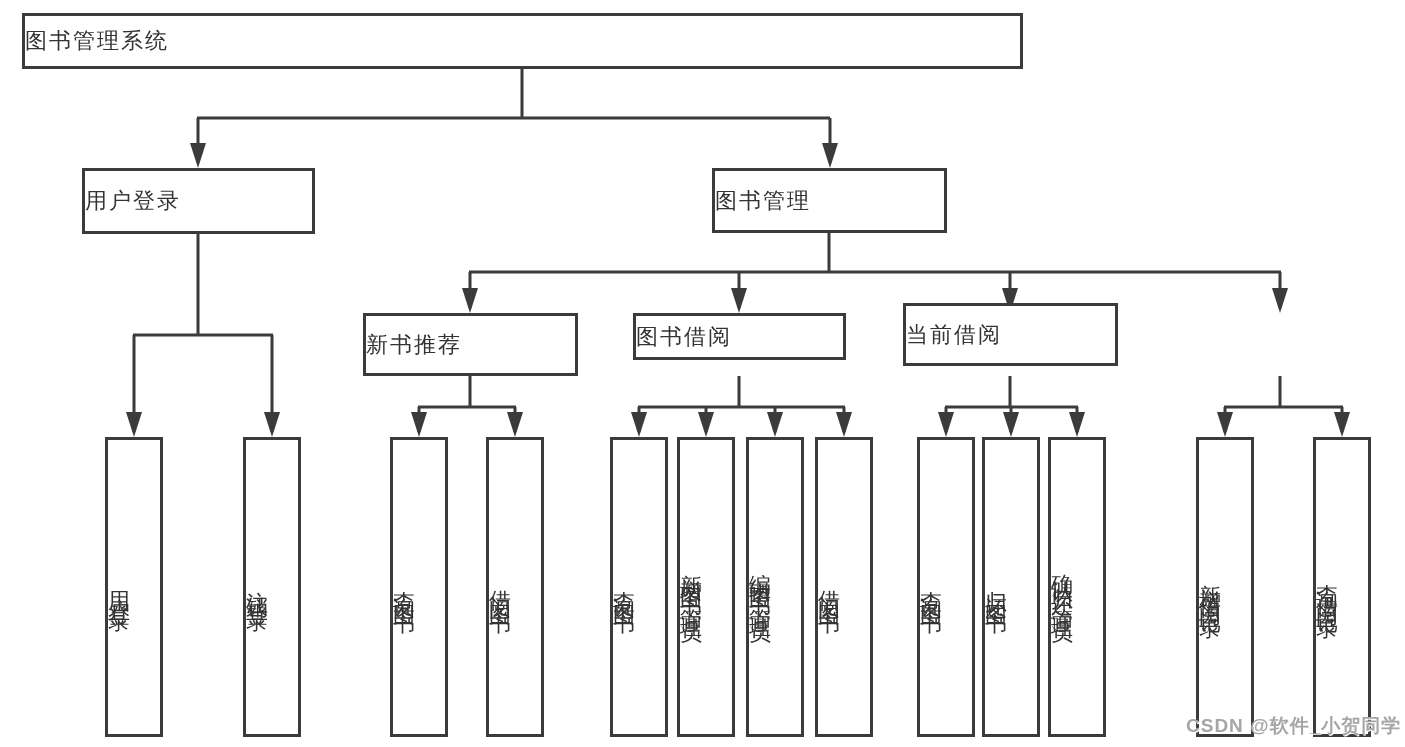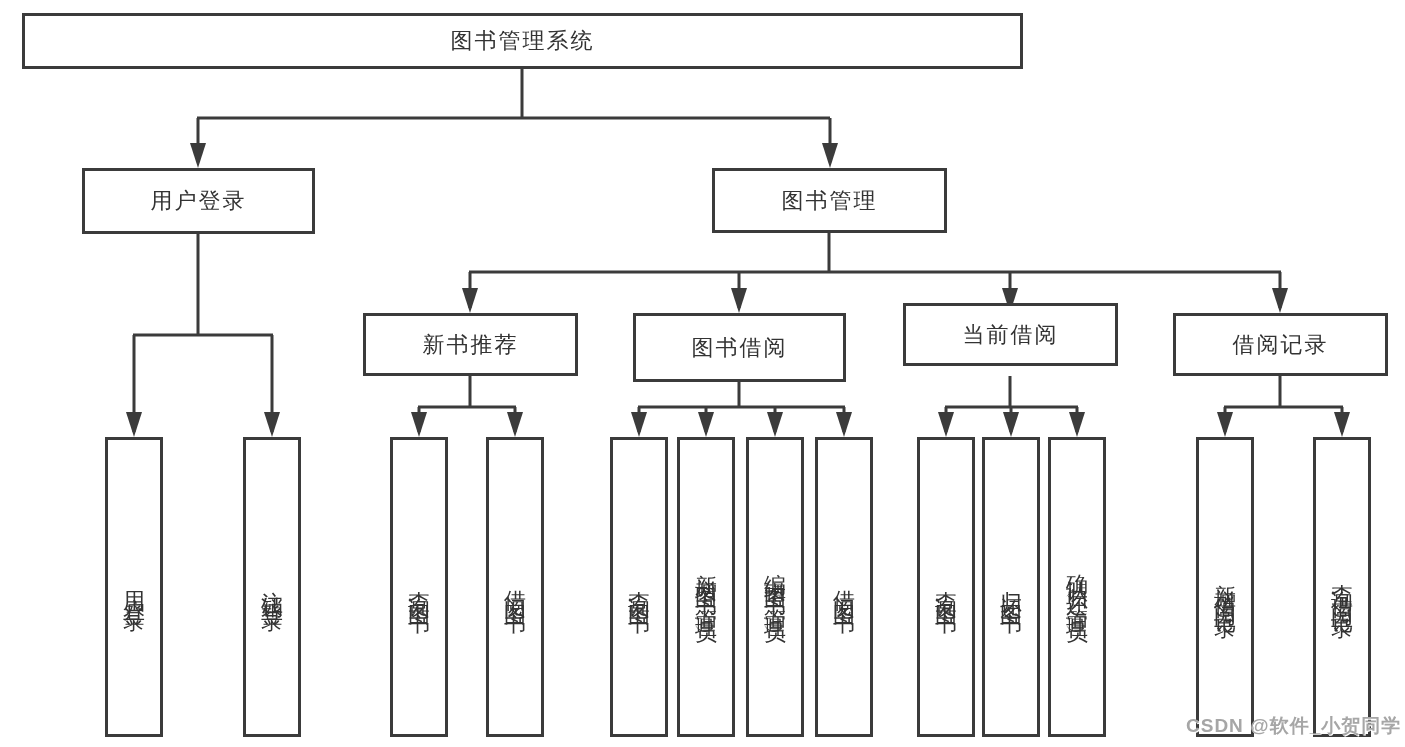--- a/index.html
+++ b/index.html
@@ -22,21 +22,21 @@
     width: 1405px;
     height: 747px;
   }
   .node {
     position: absolute;
     box-sizing: border-box;
     background: #ffffff;
     border: 3px solid #3b3b3b;
     display: flex;
     align-items: center;
-    justify-content: center;
+    justify-content: flex-start;
     color: #333333;
   }
   .hnode .lbl {
     font-size: 22px;
     letter-spacing: 2px;
     white-space: nowrap;
   }
   .vnode {
     top: 437px;
     width: 58px;
@@ -108,28 +108,25 @@
   <div class="node hnode" style="left:82px;top:168px;width:233px;height:66px">
     <span class="lbl">用户登录</span>
   </div>
   <div class="node hnode" style="left:363px;top:313px;width:215px;height:63px">
     <span class="lbl">新书推荐</span>
   </div>
 
   <div class="node hnode" style="left:712px;top:168px;width:235px;height:65px">
     <span class="lbl">图书管理</span>
   </div>
-  <div class="node hnode" style="left:633px;top:313px;width:213px;height:69px">
+  <div class="node hnode" style="left:633px;top:313px;width:213px;height:47px">
     <span class="lbl">图书借阅</span>
   </div>
   <div class="node hnode" style="left:903px;top:303px;width:215px;height:63px">
     <span class="lbl">当前借阅</span>
-  </div>
-  <div class="node hnode" style="left:1173px;top:313px;width:215px;height:63px">
-    <span class="lbl">借阅记录</span>
   </div>
 
   <div class="node vnode" style="left:105px">
     <span class="vlbl">用户登录</span>
   </div>
   <div class="node vnode" style="left:243px">
     <span class="vlbl">注销登录</span>
   </div>
 
   <div class="node vnode" style="left:390px">

